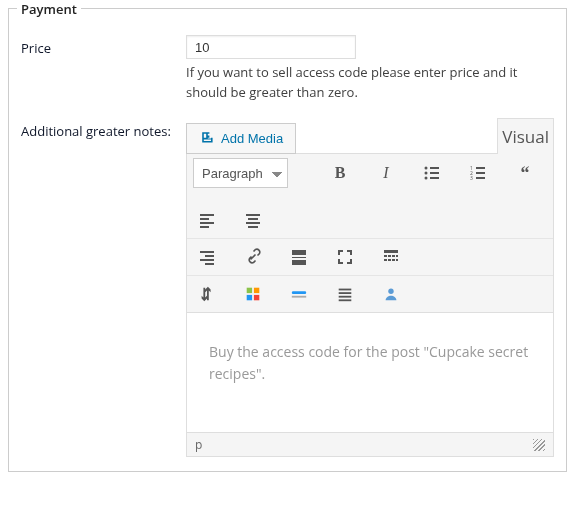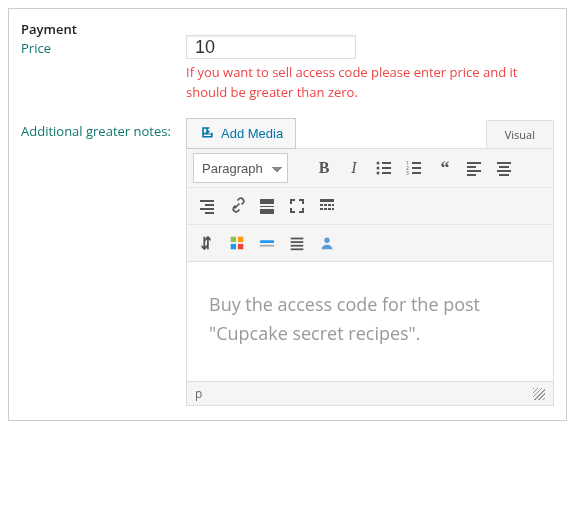--- a/index.html
+++ b/index.html
@@ -1,41 +1,41 @@
 <!DOCTYPE html>
 <html><head>
 <meta charset="utf-8">
 <style>
 * { box-sizing: border-box; margin: 0; padding: 0; }
 body { font-family: "Open Sans", -apple-system, BlinkMacSystemFont, "Segoe UI", sans-serif; font-size: 13px; color: #444; padding: 8px; background: #fff; }
 .fieldset { border: 1px solid #ccc; padding: 10px 12px 14px; position: relative; }
-.legend { position: absolute; top: -9px; left: 8px; background: #fff; padding: 0 4px; font-weight: 600; color: #222; font-size: 13px; margin-top: 20px; }
+.legend { position: absolute; top: -9px; left: 8px; background: #fff; padding: 0 4px; font-weight: 600; color: #222; font-size: 13px; }
 .row { display: flex; margin-top: 16px; }
 .row:first-of-type { margin-top: 8px; }
-.label-col { width: 165px; flex-shrink: 0; color: #0f766e; font-size: 13px; padding-top: 4px; }
+.label-col { width: 165px; flex-shrink: 0; color: #0f172a; font-size: 13px; padding-top: 4px; }
 .field-col { flex: 1; min-width: 0; }
-input[type="text"].price { width: 170px; height: 24px; padding: 2px 8px; border: 1px solid #ddd; box-shadow: inset 0 1px 2px rgba(0,0,0,.07); font-size: 18px; color: #333; }
-.help { color: #ef4444; font-size: 13px; margin-top: 4px; line-height: 1.5; }
+input[type="text"].price { width: 170px; height: 24px; padding: 2px 8px; border: 1px solid #ddd; box-shadow: inset 0 1px 2px rgba(0,0,0,.07); font-size: 13px; color: #333; }
+.help { color: #404040; font-size: 13px; margin-top: 4px; line-height: 1.5; }
 .media-btn { display: inline-flex; align-items: center; gap: 6px; padding: 5px 12px; border: 1px solid #ccc; background: #f7f7f7; color: #0073aa; font-size: 13px; cursor: pointer; }
 .media-btn svg { width: 16px; height: 16px; }
 .tabs { float: right; display: flex; }
-.tab { border: 1px solid #dedede; border-bottom: none; background: #f5f5f5; padding: 6px 18px; font-size: 11px; color: #555; cursor: pointer; }
+.tab { border: 1px solid #dedede; border-bottom: none; background: #f5f5f5; padding: 6px 4px; font-size: 17px; color: #555; cursor: pointer; }
 .tab.active { background: #f5f5f5; color: #555; }
 .tab + .tab { border-left: none; }
-.editor-top { display: flex; align-items: center; justify-content: space-between; }
+.editor-top { display: flex; align-items: flex-end; justify-content: space-between; }
 .toolbar-wrap { border: 1px solid #dedede; background: #f5f5f5; margin-top: -1px; padding: 0; }
-.toolbar-row { display: flex; flex-wrap: wrap; align-items: center; padding: 4px 6px; gap: 2px; }
+.toolbar-row { display: flex; flex-wrap: wrap; align-items: center; padding: 4px 6px; gap: 18px; }
 .toolbar-row + .toolbar-row { border-top: 1px solid #e5e5e5; }
 .format-select { height: 30px; border: 1px solid #ccc; background: #fff; padding: 2px 24px 2px 8px; font-size: 13px; color: #555; appearance: none; -webkit-appearance: none; position: relative; background-image: linear-gradient(45deg, transparent 50%, #888 50%), linear-gradient(135deg, #888 50%, transparent 50%); background-position: right 10px top 13px, right 5px top 13px; background-size: 5px 5px, 5px 5px; background-repeat: no-repeat; margin-right: 20px; }
 .tbtn { width: 28px; height: 28px; display: inline-flex; align-items: center; justify-content: center; color: #555; cursor: pointer; border: 1px solid transparent; }
 .tbtn svg { width: 20px; height: 20px; fill: #555; }
 .tbtn.bold { font-family: Georgia, serif; font-weight: 700; font-size: 16px; }
 .tbtn.italic { font-family: Georgia, serif; font-style: italic; font-size: 16px; }
 .tbtn.quote { font-family: Georgia, serif; font-size: 18px; font-weight: 700; letter-spacing: -2px; }
-.editor-body { border: 1px solid #dedede; border-top: none; background: #fff; min-height: 120px; padding: 28px 22px; font-size: 18px; color: #999; line-height: 1.6; }
+.editor-body { border: 1px solid #dedede; border-top: none; background: #fff; min-height: 120px; padding: 28px 22px; font-size: 14px; color: #999; line-height: 1.6; }
 .status-bar { border: 1px solid #dedede; border-top: none; background: #f5f5f5; padding: 3px 8px; font-size: 12px; color: #666; display: flex; justify-content: space-between; align-items: center; }
 .resize { width: 12px; height: 12px; background: repeating-linear-gradient(135deg, #999 0 1px, transparent 1px 3px); cursor: se-resize; }
 .row3 .tbtn svg { width: 18px; height: 18px; }
 </style>
 </head>
 <body>
 
 <div class="fieldset">
   <div class="legend">Payment</div>
 

